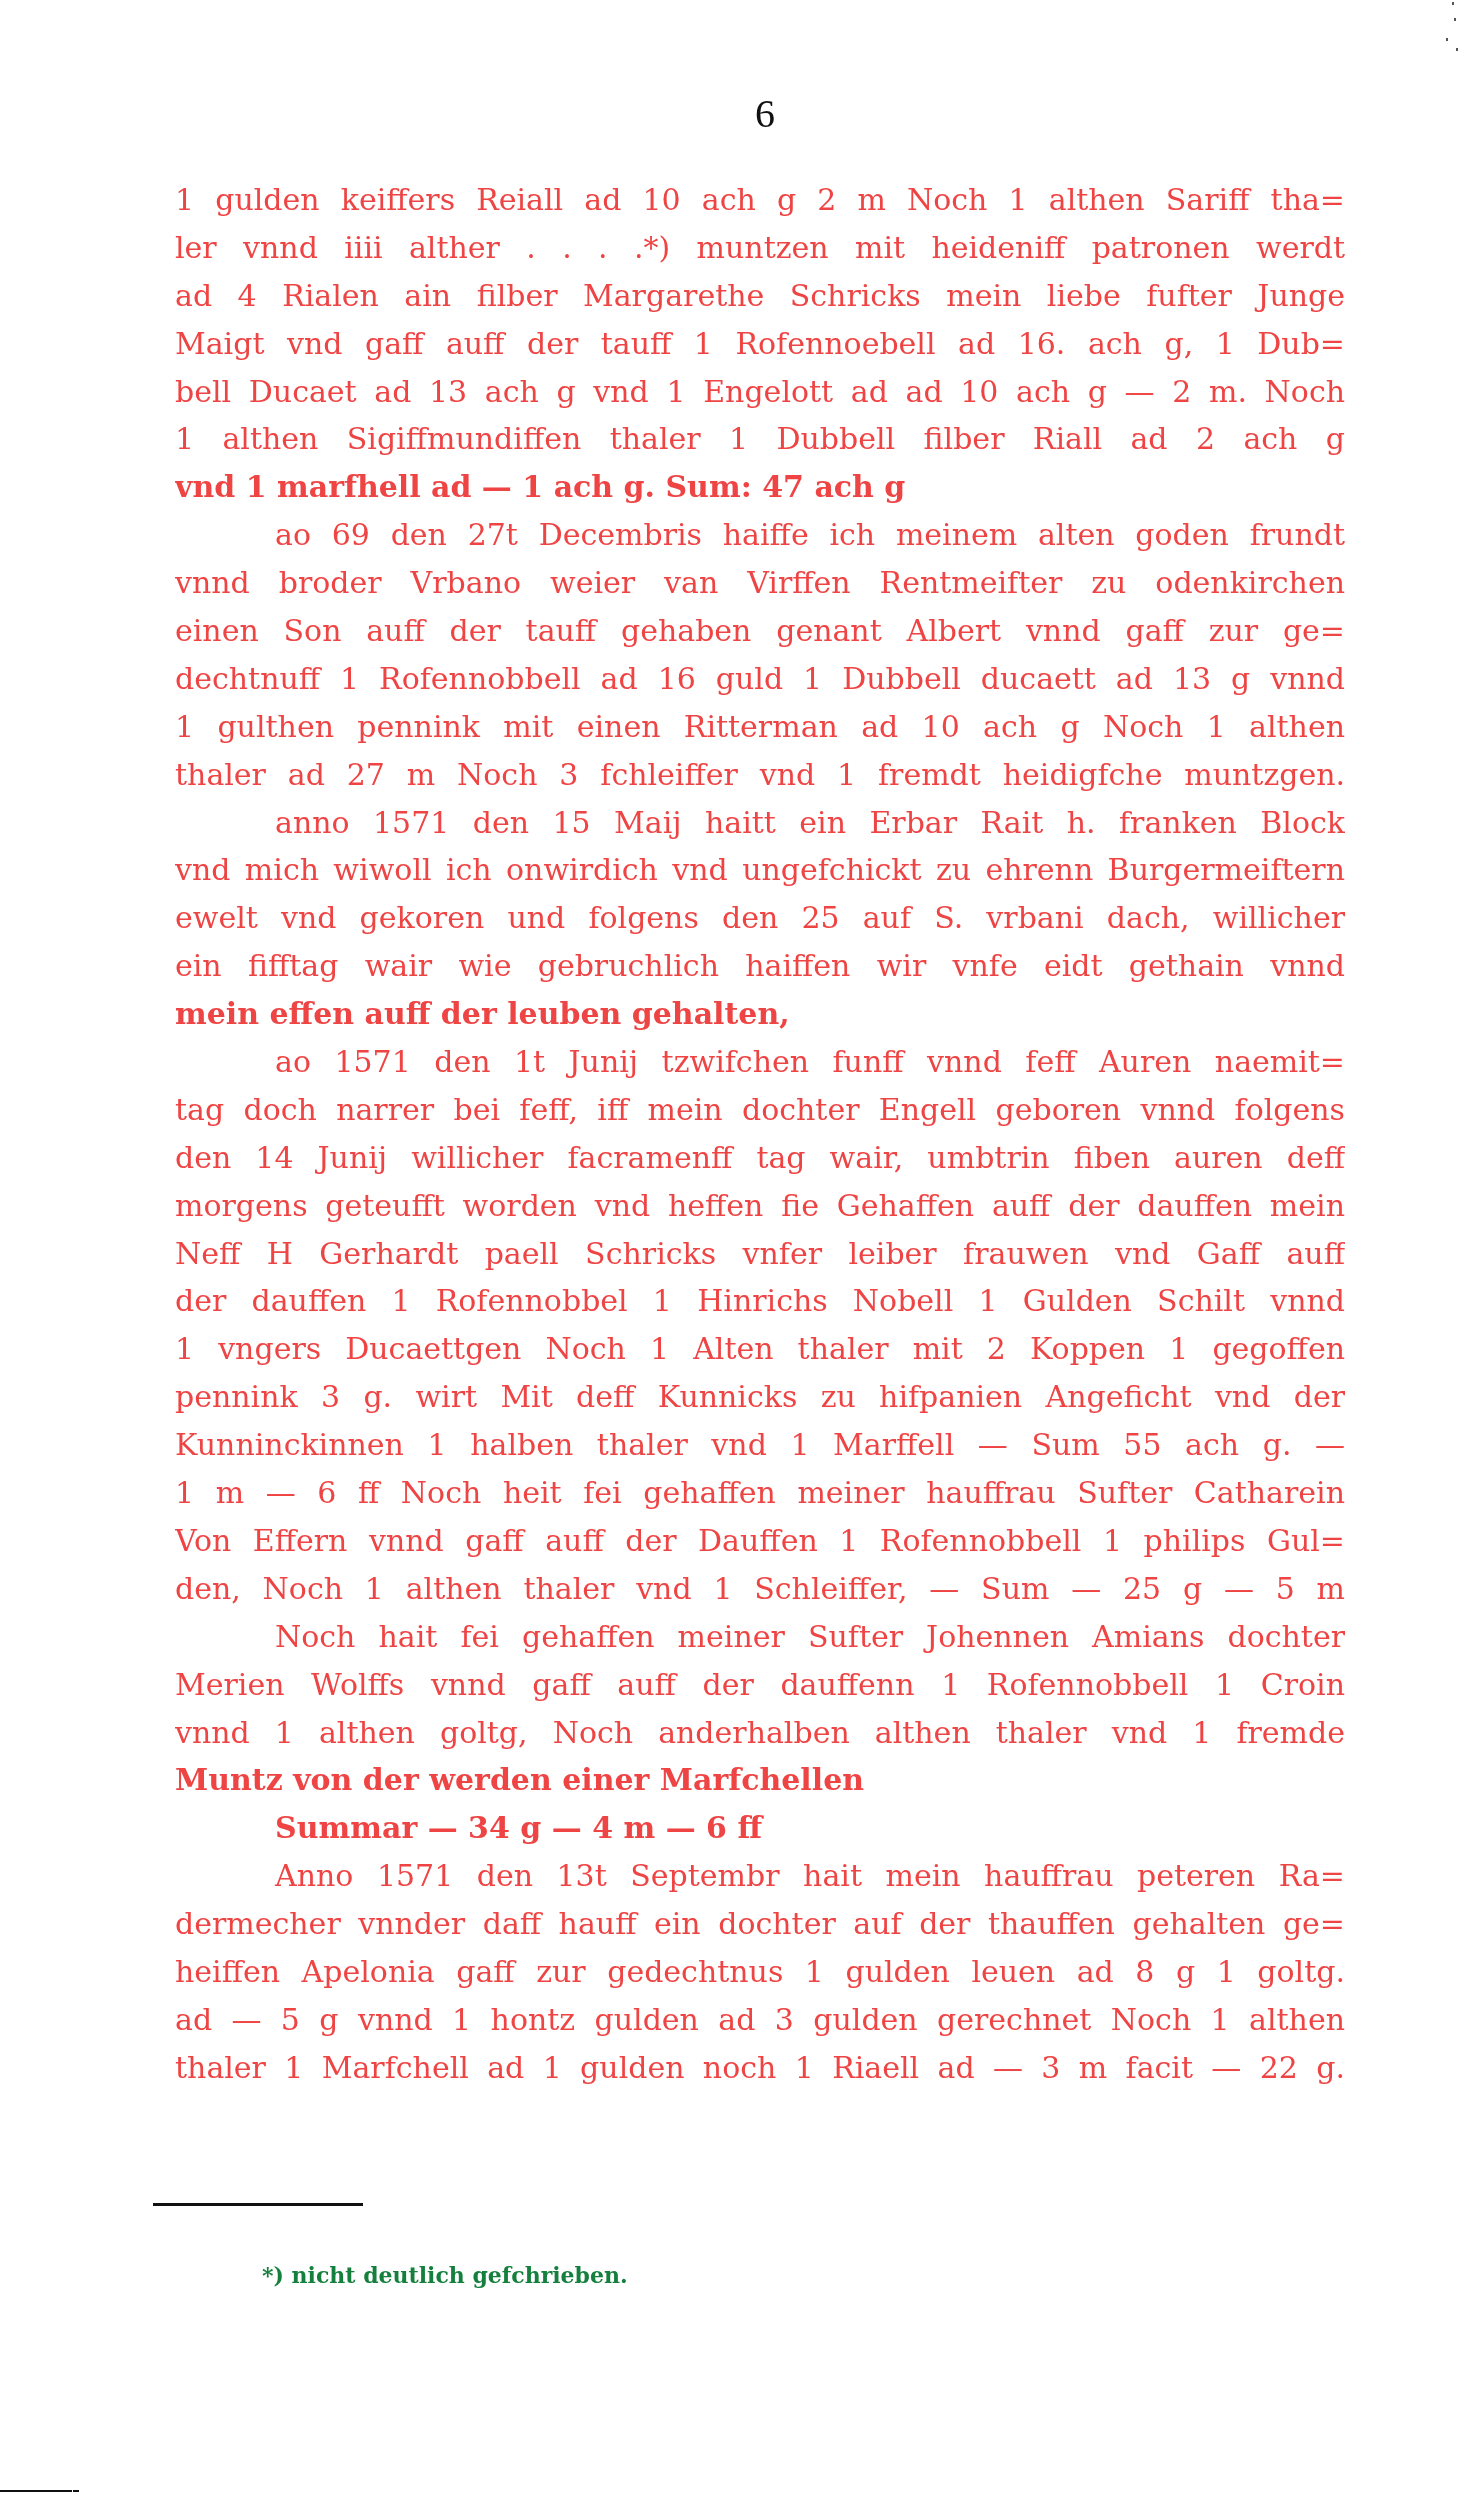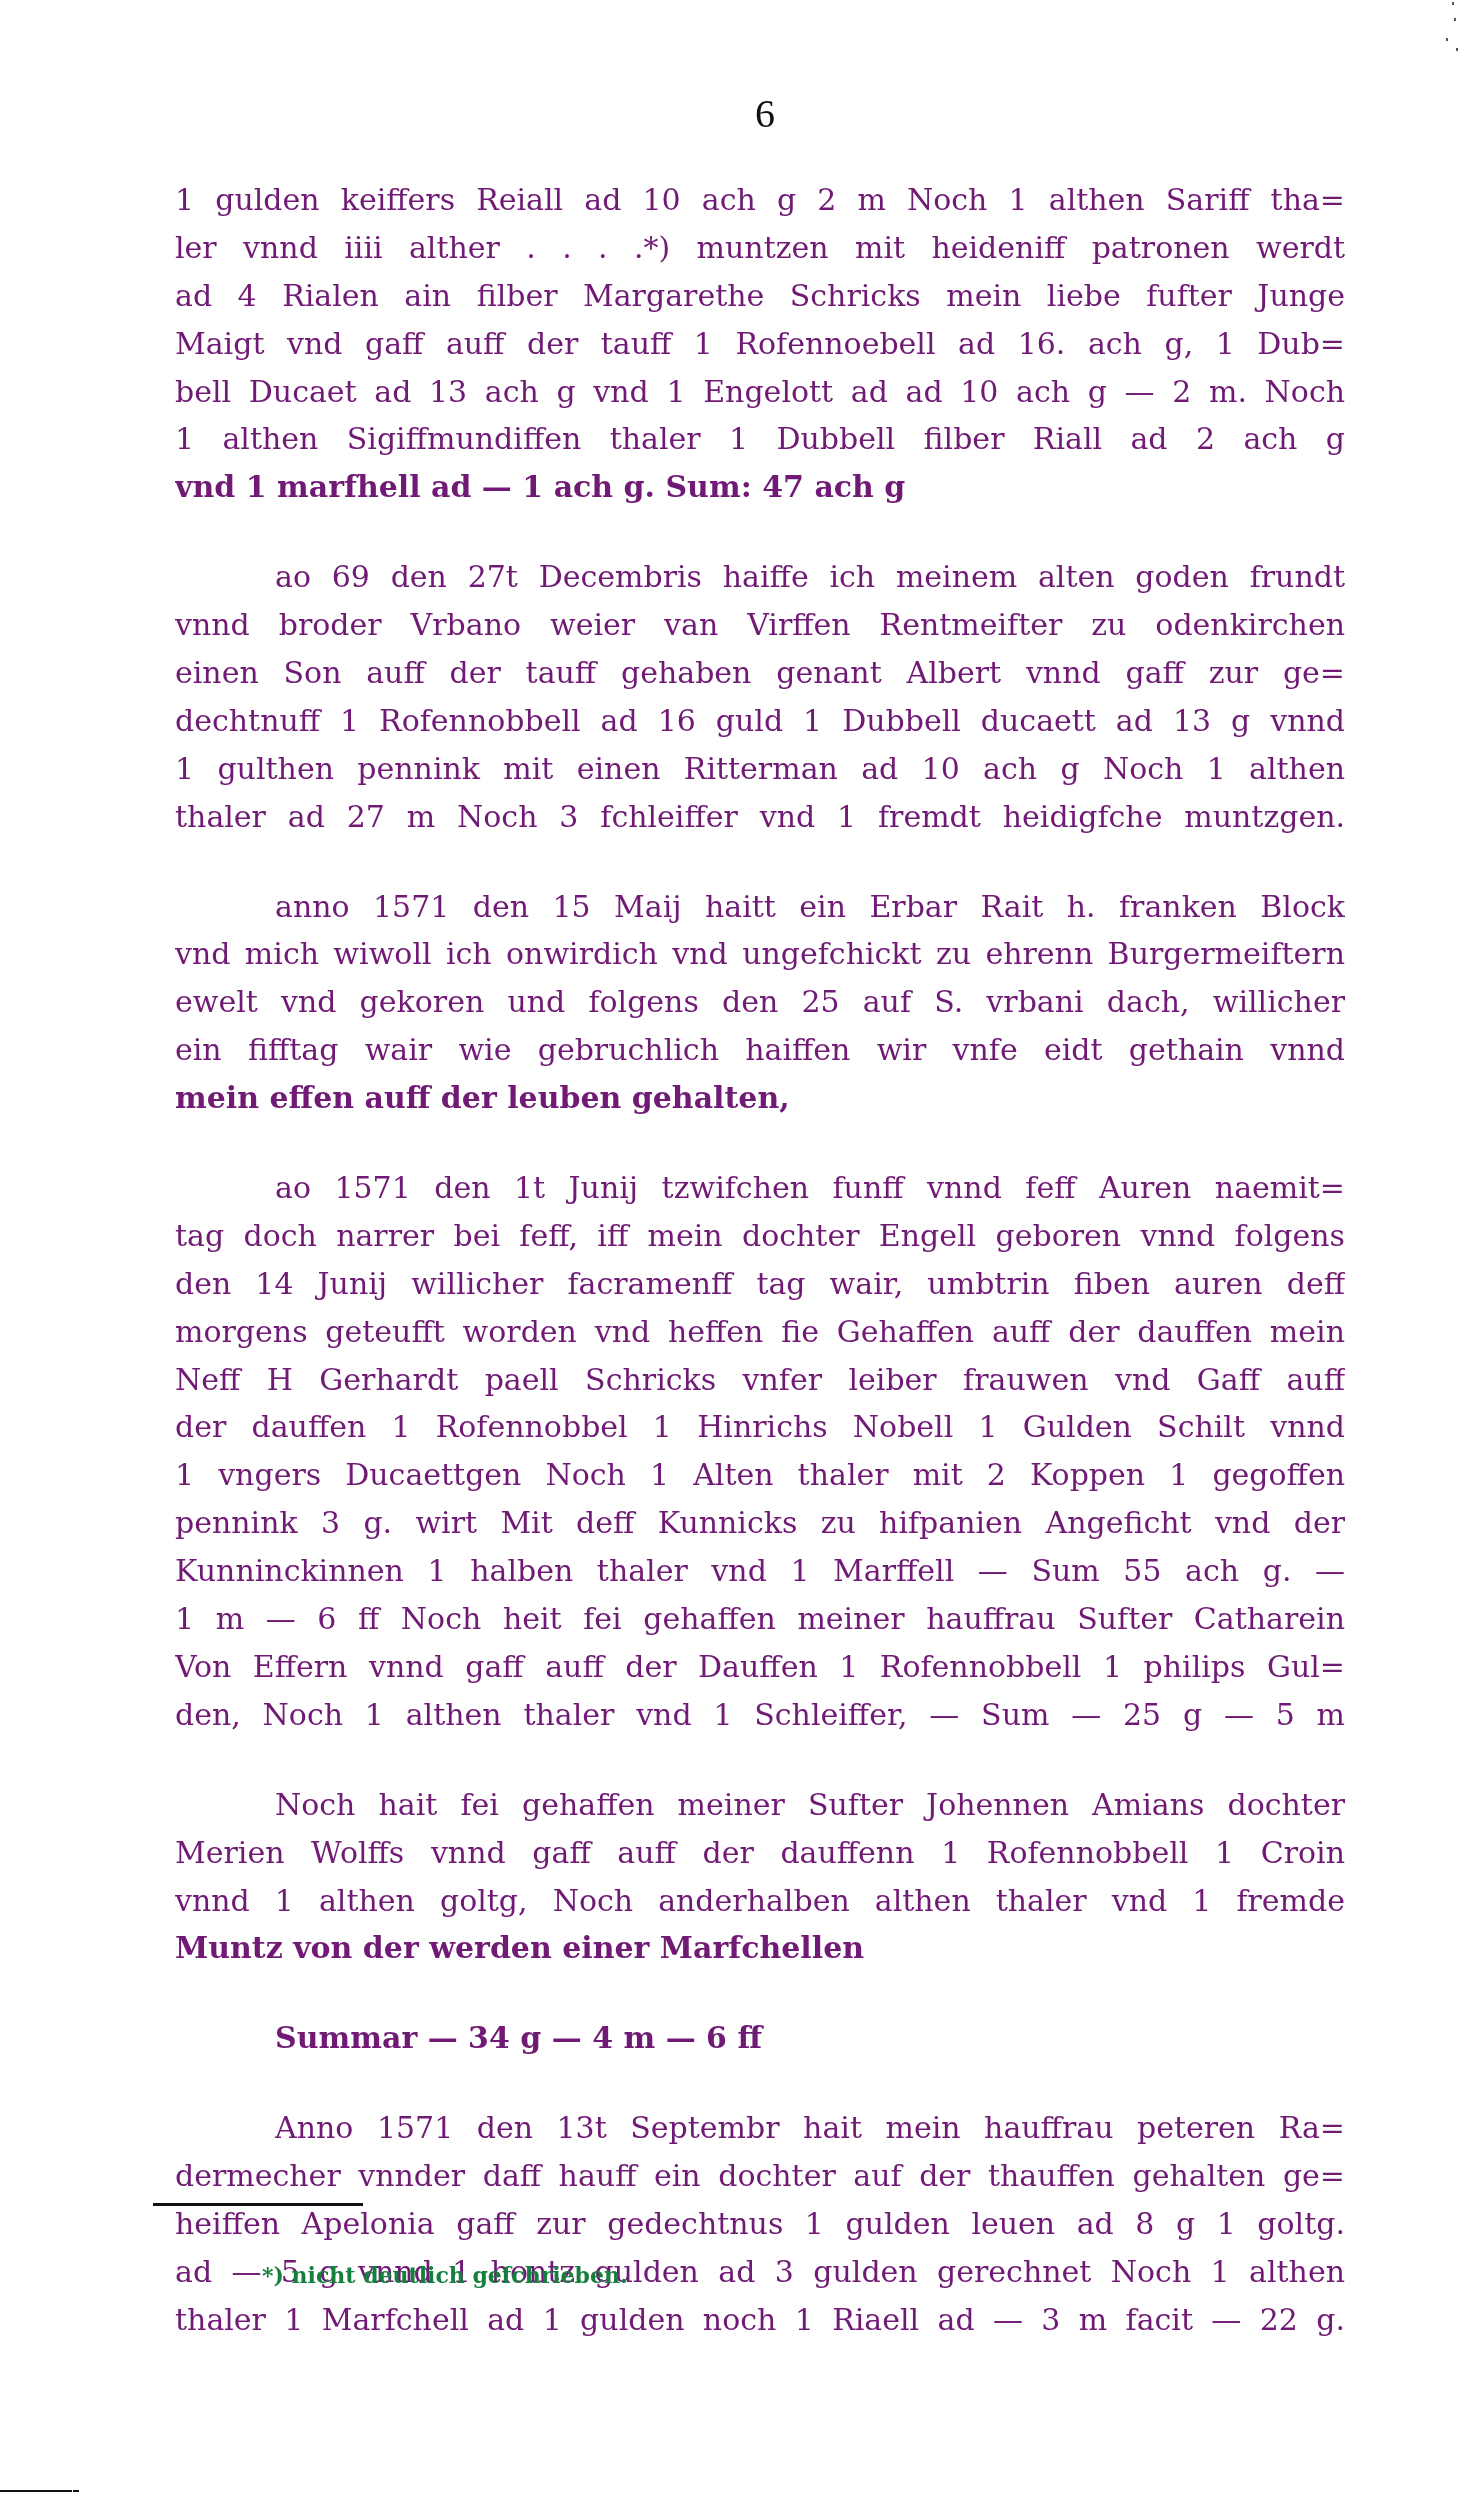--- a/index.html
+++ b/index.html
@@ -4,28 +4,28 @@
 <style>
   html, body { margin: 0; padding: 0; background: #ffffff; }
   body { width: 1460px; height: 2493px; position: relative; overflow: hidden; }
   .page-number {
     position: absolute; left: 740px; top: 92px; width: 50px; text-align: center;
     font-family: "Liberation Serif", serif; font-size: 40px; color: #111; line-height: 44px;
   }
   .body-text {
     position: absolute; left: 175px; top: 176px; width: 1170px;
     font-family: "DejaVu Serif", serif; font-size: 30px; line-height: 47.9px;
-    color: #701a75;
+    color: #ef4444;
   }
   .line {
     display: block; height: 47.9px; white-space: nowrap; overflow: hidden;
     text-align: justify; text-align-last: justify;
   }
   .line.last { text-align-last: left; font-weight: bold; }
-  .line.indent { padding-left: 100px; margin-top: 42px; }
+  .line.indent { padding-left: 100px; }
   .footnote-rule {
     position: absolute; left: 153px; top: 2203px; width: 210px; height: 3px; background: #111;
   }
   .footnote {
     position: absolute; left: 262px; top: 2262px;
     font-family: "DejaVu Serif", serif; font-size: 22px; font-weight: bold; color: #15803d;
   }
   .corner-rule {
     position: absolute; left: 0; top: 2490px; width: 72px; height: 2px; background: #111;
   }

